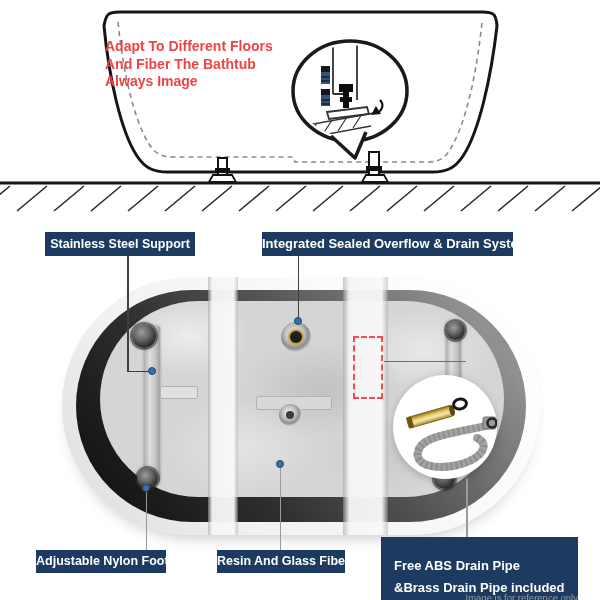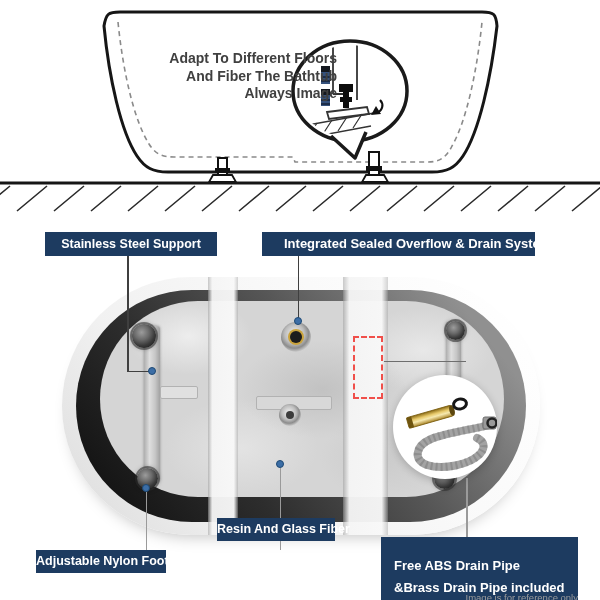--- a/index.html
+++ b/index.html
@@ -1,32 +1,32 @@
 <!DOCTYPE html>
 <html style="--label-bg: #1d3b60; --label-text: #ffffff; --callout-dot: #3c6ea6; --highlight-box: #f04f4a;"><head>
 <meta charset="utf-8">
 <style>
   html,body{margin:0;padding:0;background:#fff;}
   .stage{position:relative;width:600px;height:600px;background:#fff;overflow:hidden;
          font-family:"Liberation Sans",sans-serif;}
   .abs{position:absolute;}
 
   
-  .caption{left:105px;top:50px;width:232px;text-align:right;
-           font-size:14px;line-height:17.5px;font-weight:700;color:#404040;}
+  .caption{left:105px;top:38px;width:232px;text-align:left;
+           font-size:14px;line-height:17.5px;font-weight:700;color:#ef4444;}
   .caption div{white-space:nowrap;}
 
   
   .lab{background:var(--label-bg,#1d3b60);color:var(--label-text,#fff);
        font-weight:700;font-size:13px;text-align:center;white-space:nowrap;
        height:24px;line-height:24px;}
-  #lab-stainless{left:45px;top:232px;width:172px;font-size:12.5px;}
-  #lab-overflow{left:262px;top:232px;width:251px;padding-left:22px;}
+  #lab-stainless{left:45px;top:232px;width:150px;font-size:12.5px;}
+  #lab-overflow{left:262px;top:232px;width:251px;}
   #lab-foot{left:36px;top:550px;width:130px;height:23px;line-height:23px;font-size:12.5px;}
-  #lab-resin{left:217px;top:518px;width:118px;height:23px;line-height:23px;font-size:12.5px;}
+  #lab-resin{left:217px;top:550px;width:128px;height:23px;line-height:23px;font-size:12.5px;}
   #lab-drainpipe{left:381px;top:537px;width:184px;height:47px;line-height:22px;
                  text-align:left;padding:18px 0 3px 13px;}
   #footnote{left:430px;top:592px;width:148px;text-align:right;font-size:9.5px;
             color:#9c9c9c;font-weight:400;}
 
   
   .lead{background:#3f3f3f;}
   .lead.light{background:#9a9a9a;}
   .dot{width:8px;height:8px;border-radius:50%;background:var(--callout-dot,#3c6ea6);
        border:1px solid #1e4974;box-sizing:border-box;z-index:30;}

